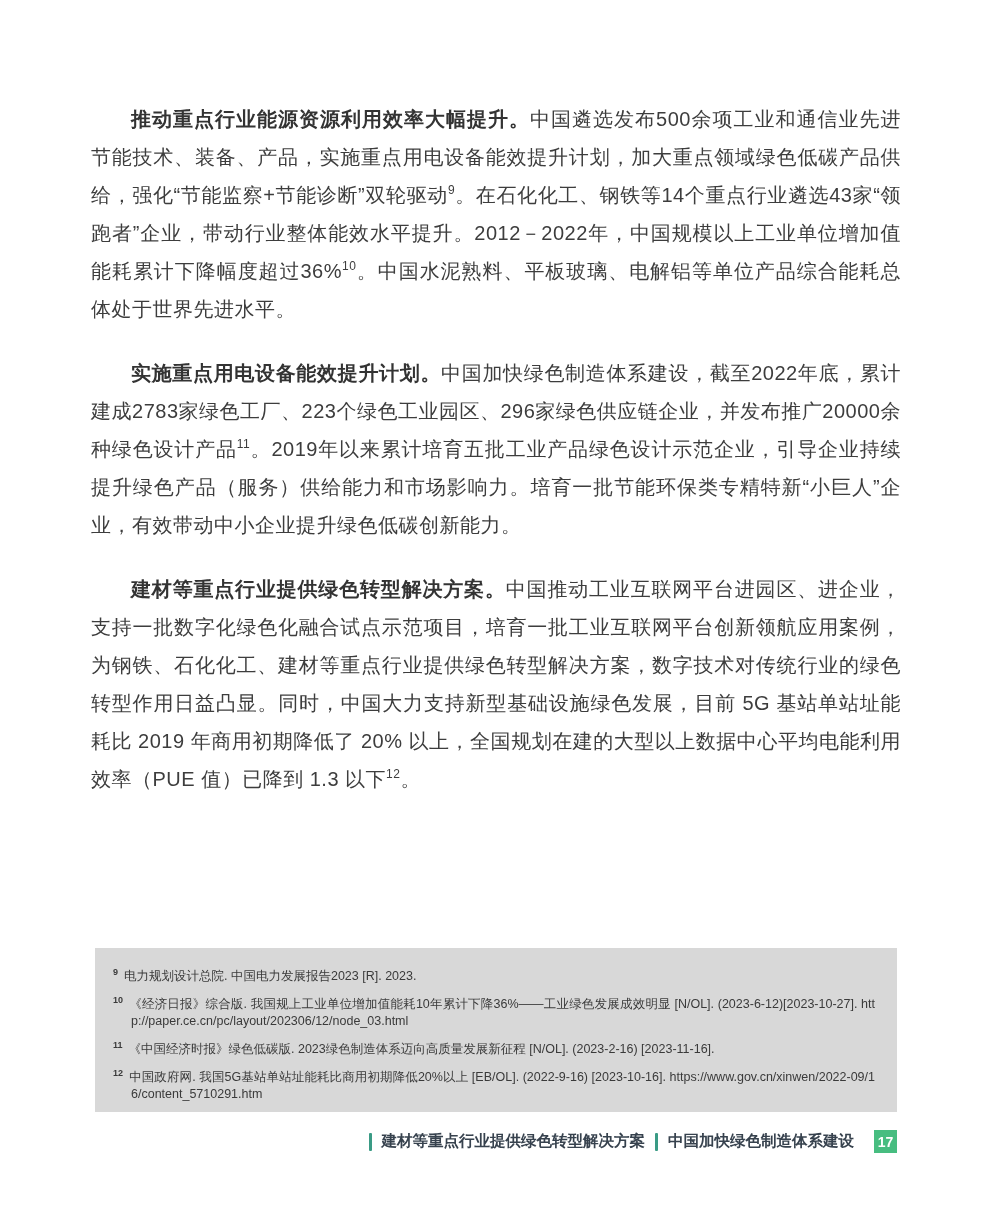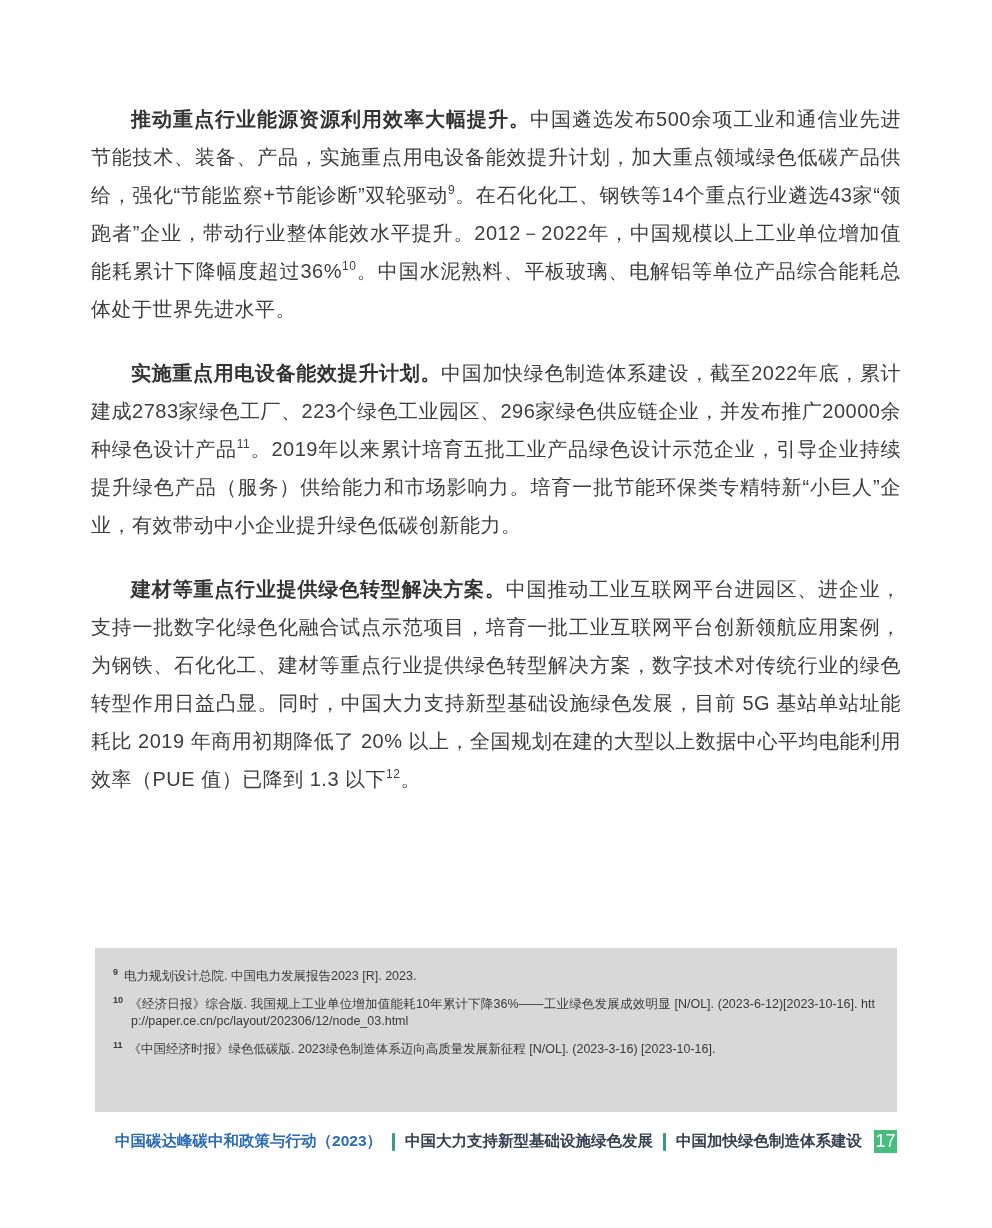--- a/index.html
+++ b/index.html
@@ -89,46 +89,46 @@
     border-radius: 1px;
   }
   .f-page {
     display: inline-flex;
     align-items: center;
     justify-content: center;
     width: 23px;
     height: 23px;
     background: #47bd80;
     color: #ffffff;
-    font-size: 18px;
-    font-weight: 400;
-    margin-left: 2px;
+    font-size: 14px;
+    font-weight: 700;
+    margin-left: 10px;
   }
 </style>
 </head>
 <body>
 
 <div class="page">
 
   <main class="content">
     <div id="paragraphs">
         <p class="para"><span class="seg-bold">推动重点行业能源资源利用效率大幅提升。</span><span class="seg-normal">中国遴选发布500余项工业和通信业先进节能技术、装备、产品，实施重点用电设备能效提升计划，加大重点领域绿色低碳产品供给，强化“节能监察+节能诊断”双轮驱动</span><span class="seg-sup">9</span><span class="seg-normal">。在石化化工、钢铁等14个重点行业遴选43家“领跑者”企业，带动行业整体能效水平提升。2012－2022年，中国规模以上工业单位增加值能耗累计下降幅度超过36%</span><span class="seg-sup">10</span><span class="seg-normal">。中国水泥熟料、平板玻璃、电解铝等单位产品综合能耗总体处于世界先进水平。</span></p>
         <p class="para"><span class="seg-bold">实施重点用电设备能效提升计划。</span><span class="seg-normal">中国加快绿色制造体系建设，截至2022年底，累计建成2783家绿色工厂、223个绿色工业园区、296家绿色供应链企业，并发布推广20000余种绿色设计产品</span><span class="seg-sup">11</span><span class="seg-normal">。2019年以来累计培育五批工业产品绿色设计示范企业，引导企业持续提升绿色产品（服务）供给能力和市场影响力。培育一批节能环保类专精特新“小巨人”企业，有效带动中小企业提升绿色低碳创新能力。</span></p>
         <p class="para"><span class="seg-bold">建材等重点行业提供绿色转型解决方案。</span><span class="seg-normal">中国推动工业互联网平台进园区、进企业，支持一批数字化绿色化融合试点示范项目，培育一批工业互联网平台创新领航应用案例，为钢铁、石化化工、建材等重点行业提供绿色转型解决方案，数字技术对传统行业的绿色转型作用日益凸显。同时，中国大力支持新型基础设施绿色发展，目前 5G 基站单站址能耗比 2019 年商用初期降低了 20% 以上，全国规划在建的大型以上数据中心平均电能利用效率（PUE 值）已降到 1.3 以下</span><span class="seg-sup">12</span><span class="seg-normal">。</span></p>
       </div>
   </main>
 
   <section class="footnotes" id="footnotes">
       <p class="footnote"><span class="fn-marker">9</span><span>电力规划设计总院. 中国电力发展报告2023 [R]. 2023.</span></p>
-      <p class="footnote"><span class="fn-marker">10</span><span>《经济日报》综合版. 我国规上工业单位增加值能耗10年累计下降36%——工业绿色发展成效明显 [N/OL]. (2023-6-12)[2023-10-16]. http://paper.ce.cn/pc/layout/202306/12/node_03.html</span></p>
-      <p class="footnote"><span class="fn-marker">11</span><span>《中国经济时报》绿色低碳版. 2023绿色制造体系迈向高质量发展新征程 [N/OL]. (2023-3-16) [2023-10-16].</span></p>
+      <p class="footnote"><span class="fn-marker">10</span><span>《经济日报》综合版. 我国规上工业单位增加值能耗10年累计下降36%——工业绿色发展成效明显 [N/OL]. (2023-6-12)[2023-10-27]. http://paper.ce.cn/pc/layout/202306/12/node_03.html</span></p>
+      <p class="footnote"><span class="fn-marker">11</span><span>《中国经济时报》绿色低碳版. 2023绿色制造体系迈向高质量发展新征程 [N/OL]. (2023-2-16) [2023-11-16].</span></p>
+      <p class="footnote"><span class="fn-marker">12</span><span>中国政府网. 我国5G基站单站址能耗比商用初期降低20%以上 [EB/OL]. (2022-9-16) [2023-10-16]. https://www.gov.cn/xinwen/2022-09/16/content_5710291.htm</span></p>
     </section>
 
   <footer class="page-footer">
-    <span class="f-title">中国碳达峰碳中和政策与行动（2023）</span>
     <span class="f-div"></span>
-    <span class="f-org">中国大力支持新型基础设施绿色发展</span>
+    <span class="f-org">建材等重点行业提供绿色转型解决方案</span>
     <span class="f-div"></span>
     <span class="f-org">中国加快绿色制造体系建设</span>
     <span class="f-page">17</span>
   </footer>
 
 </div>
 
 </body></html>

